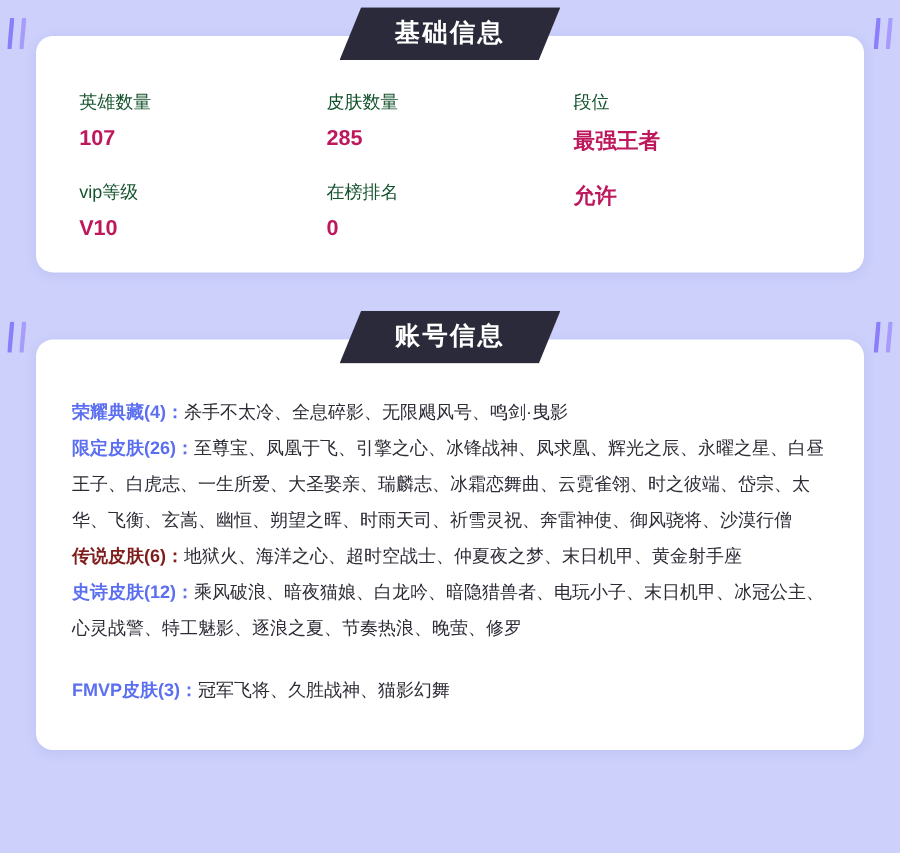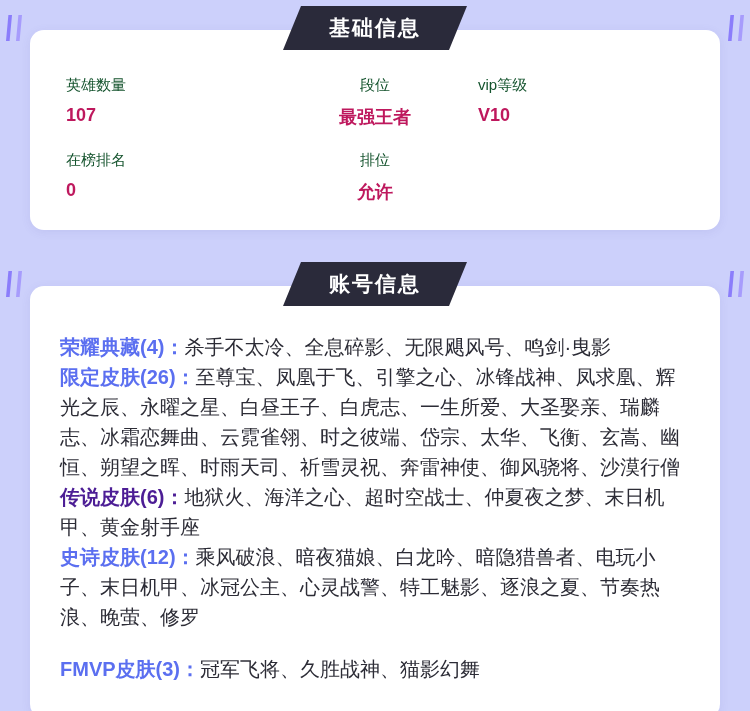--- a/index.html
+++ b/index.html
@@ -87,35 +87,35 @@
   .stat .label {
     color: #14532d;
     font-size: 15px;
     margin-bottom: 10px;
   }
   .stat .value {
     color: #be185d;
     font-size: 18px;
     font-weight: bold;
   }
-  .stat.col3 { text-align: center; }
+  .stat.col3 { text-align: left; }
 
   
   .skins {
-    font-size: 20px;
+    font-size: 15px;
     line-height: 30px;
     color: #2c2c36;
   }
   .skins .group { margin: 0; }
   .skins .group + .group { margin-top: 0; }
   .skins .gtitle {
     color: #5b6ff0;
     font-weight: bold;
   }
-  .skins .gtitle.legend { color: #4c1d95; }
+  .skins .gtitle.legend { color: #7f1d1d; }
   .skins .spacer { height: 22px; }
 </style>
 </head>
 <body>
 
 <div class="page">
 
   <div class="banner-wrap">
     <span class="slash left">
         <i></i>
@@ -127,34 +127,37 @@
         <i></i>
       </span>
   </div>
 
   <div class="card basic">
     <div class="stats">
       <div class="stat col1">
         <div class="label">英雄数量</div>
         <div class="value">107</div>
       </div>
+      <div class="stat col2">
+        <div class="label">皮肤数量</div>
+        <div class="value">285</div>
+      </div>
       <div class="stat col3">
         <div class="label">段位</div>
         <div class="value">最强王者</div>
       </div>
       <div class="stat col1">
         <div class="label">vip等级</div>
         <div class="value">V10</div>
       </div>
       <div class="stat col2">
         <div class="label">在榜排名</div>
         <div class="value">0</div>
       </div>
       <div class="stat col3">
-        <div class="label">排位</div>
         <div class="value">允许</div>
       </div>
     </div>
   </div>
 
   <div class="banner-wrap" style="margin-top:26px;">
     <span class="slash left">
         <i></i>
         <i></i>
       </span>

